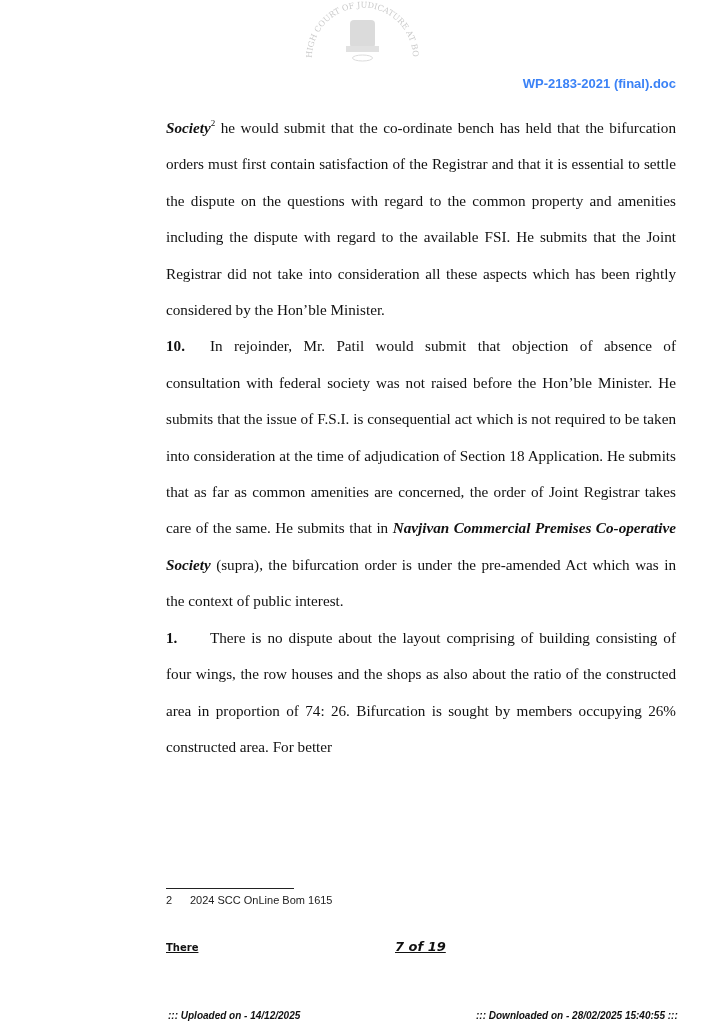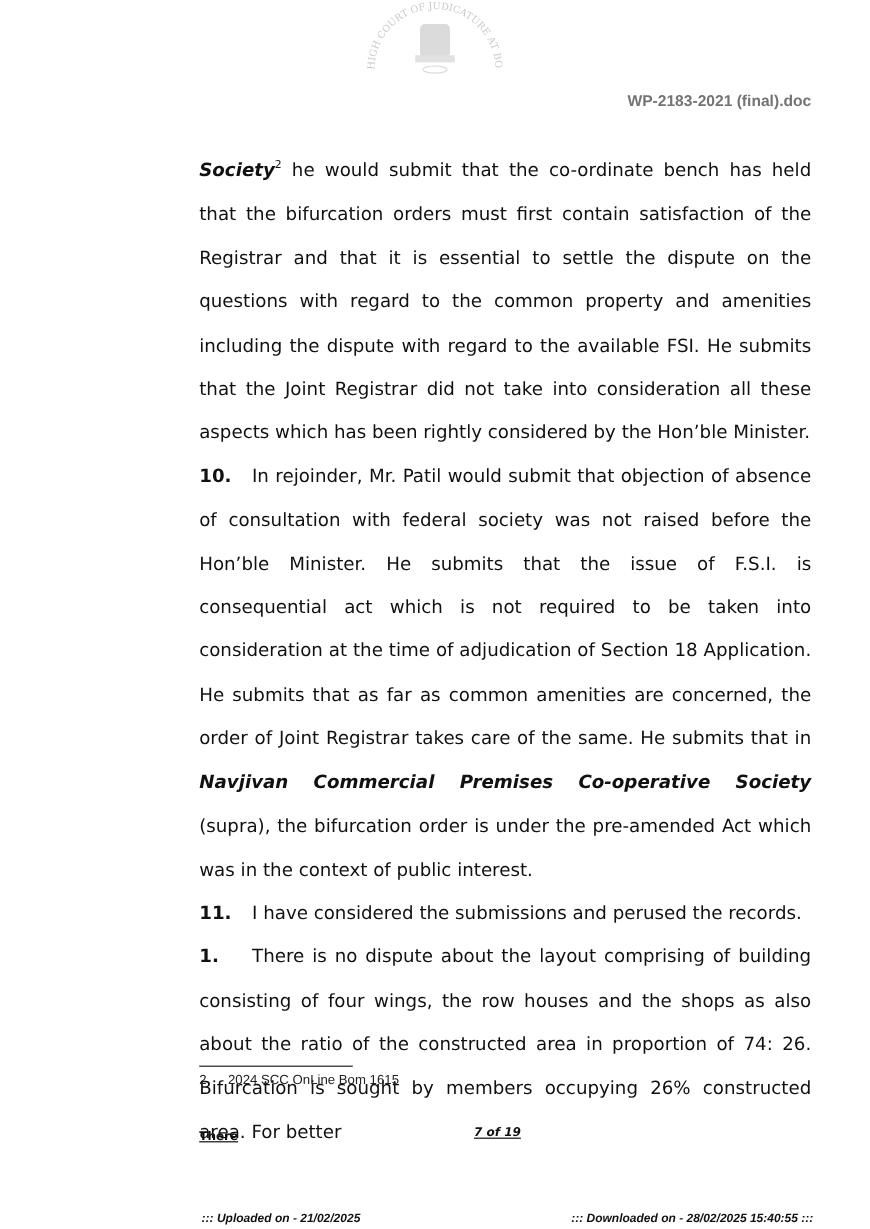--- a/index.html
+++ b/index.html
@@ -1,28 +1,28 @@
 <!DOCTYPE html>
 <html><head>
 <meta charset="utf-8">
 <style>
   html, body { margin:0; padding:0; background:#ffffff; }
   body { width:725px; height:1024px; position:relative; overflow:hidden; color:#111; font-family:"DejaVu Sans", sans-serif; }
   .emblem { position:absolute; left:300px; top:0; width:125px; height:66px; opacity:0.35; }
-  .docref { position:absolute; right:49px; top:76px; font-family:"Liberation Sans", sans-serif; font-weight:bold; font-size:13px; color:#737373; }
-  .body { position:absolute; left:166px; top:124px; width:510px; font-size:15.2px; line-height:36.4px; text-align:justify; }
+  .docref { position:absolute; right:49px; top:76px; font-family:"Liberation Sans", sans-serif; font-weight:bold; font-size:13px; color:#3b82f6; }
+  .body { position:absolute; left:166px; top:110px; width:510px; font-size:15.2px; line-height:36.4px; text-align:justify;font-family:Liberation Serif, serif; }
   .body p { margin:0; }
   .num { font-weight:bold; display:inline-block; width:44px; }
   .bi { font-weight:bold; font-style:italic; }
   sup { font-size:9px; line-height:0; vertical-align:7px; }
   .fnrule { position:absolute; left:166px; top:888px; width:128px; border-top:1px solid #222; }
   .footnote { position:absolute; left:166px; top:894px; font-family:"Liberation Sans", sans-serif; font-size:11px; color:#222; }
   .footnote .fnnum { display:inline-block; width:24px; }
   .sign { position:absolute; left:166px; top:942px; font-size:10px; font-weight:bold; text-decoration:underline; }
-  .pageno { position:absolute; left:395px; top:939px; font-size:10px; font-weight:bold; font-style:italic; text-decoration:underline; }
+  .pageno { position:absolute; left:395px; top:939px; font-size:13px; font-weight:bold; font-style:italic; text-decoration:underline; }
   .upl { position:absolute; top:1010px; font-family:"Liberation Sans", sans-serif; font-size:10px; font-weight:bold; font-style:italic; color:#111; }
   .upl.left { left:168px; }
   .upl.right { left:476px; }
 </style>
 </head>
 <body>
 
 <svg class="emblem" viewBox="0 0 125 66">
   <defs>
       <path id="arc" d="M12,58 A50,50 0 0 1 113,58"></path>
@@ -31,23 +31,22 @@
   <rect x="50" y="20" width="25" height="28" rx="4" fill="#999"></rect>
   <rect x="46" y="46" width="33" height="6" fill="#aaa"></rect>
   <ellipse cx="62.5" cy="58" rx="10" ry="3" fill="none" stroke="#999"></ellipse>
 </svg>
 
 <div class="docref">WP-2183-2021 (final).doc</div>
 
 <div class="body">
   <p><span class="bi">Society</span><sup>2</sup><span> he would submit that the co-ordinate bench has held that the bifurcation orders must first contain satisfaction of the Registrar and that it is essential to settle the dispute on the questions with regard to the common property and amenities including the dispute with regard to the available FSI. He submits that the Joint Registrar did not take into consideration all these aspects which has been rightly considered by the Hon’ble Minister.</span></p>
   <p><span class="num">10.</span><span>In rejoinder, Mr. Patil  would submit that objection of absence of consultation with federal society was not raised before the Hon’ble Minister. He submits that the issue of F.S.I. is consequential act which is not required to be taken into consideration at the time of adjudication of Section 18 Application. He submits that as far as common amenities are concerned, the order of Joint Registrar takes care of the same.  He submits that in </span><span class="bi">Navjivan Commercial Premises Co-operative Society</span><span> (supra), the bifurcation order is under the pre-amended Act which was in the context of public interest.</span></p>
-  <p><span class="num">11.</span><span>I have considered the submissions and perused the records.</span></p>
   <p><span class="num">1.</span><span>There is no dispute about the layout comprising of building consisting of four wings, the row houses and the shops as also about the ratio of the constructed area in proportion of 74: 26. Bifurcation is sought by members occupying 26% constructed area.  For better</span></p>
 </div>
 
 <div class="fnrule"></div>
 <div class="footnote"><span class="fnnum">2</span><span>2024 SCC OnLine Bom 1615</span></div>
 
 <div class="sign">There</div>
 <div class="pageno">7 of  19</div>
-<div class="upl left">:::   Uploaded on   - 21/02/2025</div>
+<div class="upl left">:::   Uploaded on   - 14/12/2025</div>
 <div class="upl right">:::   Downloaded on   - 28/02/2025 15:40:55   :::</div>
 
 </body></html>

